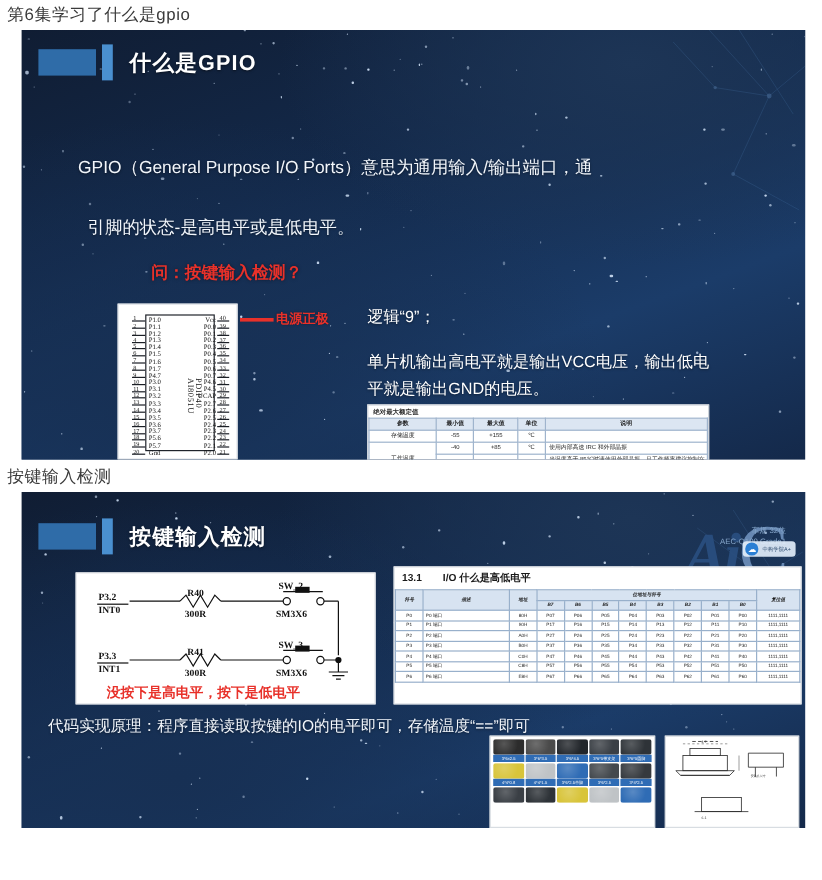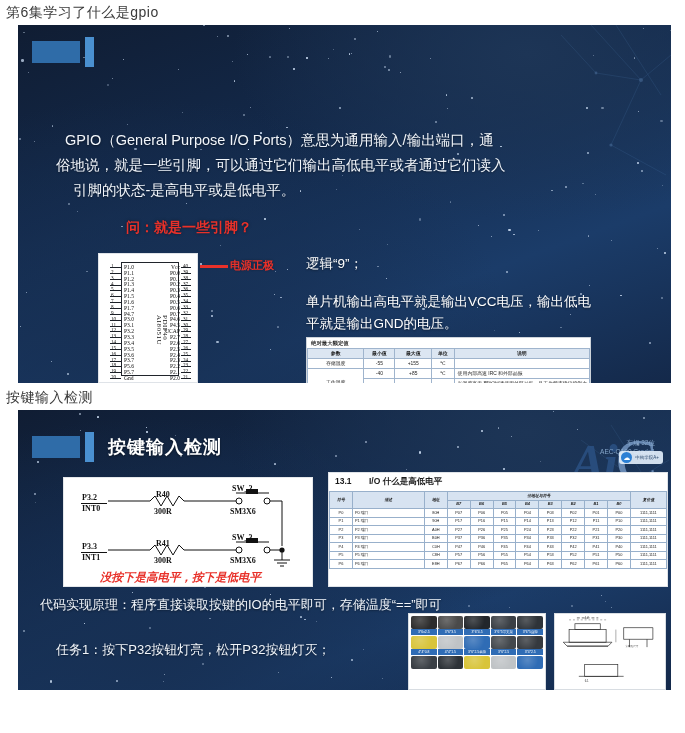--- a/index.html
+++ b/index.html
@@ -327,27 +327,27 @@
       <circle cx="230" cy="55" r="2"></circle>
         <circle cx="200" cy="120" r="1.6"></circle>
         <circle cx="185" cy="48" r="1.4"></circle>
     </g>
   </svg>
 
 
   <div class="title-row" style="top:12px; left:14px;">
     <span class="tile-lg"></span>
     <span class="tile-sm"></span>
+    <span class="slide-title">什么是GPIO</span>
   </div>
 
   <div class="body-text" style="top:103px; left:47px;">GPIO（General Purpose I/O Ports）意思为通用输入/输出端口，通</div>
-  <div class="body-text" style="top:128px; left:38px;">俗地说，就是一些引脚，可以通过它们输出高低电平或者通过它们读入</div>
   <div class="body-text" style="top:153px; left:55px;">引脚的状态-是高电平或是低电平。</div>
 
-  <div class="red-text" style="top:194px; left:108px;">问：就是一些引脚？</div>
+  <div class="red-text" style="top:194px; left:108px;">问：按键输入检测？</div>
 
   <div class="right-text" style="top:228px; left:288px;">逻辑“9”；</div>
   <div class="right-text" style="top:266px; left:288px;">单片机输出高电平就是输出VCC电压，输出低电</div>
   <div class="right-text" style="top:288px; left:288px;">平就是输出GND的电压。</div>
 
   <div class="chip-card" style="left:80px; top:228px; width:100px; height:130px;">
     <div class="chip-body" style="left:22px; top:8px; right:18px; bottom:6px;">
       <div class="chip-label" style="left:41px; top:52px;">AI8051U</div>
       <div class="chip-label" style="left:47px; top:52px;">PDIP40</div>
     </div>
@@ -707,21 +707,21 @@
       <circle cx="218" cy="72" r="2.6" fill="#111"></circle>
     </svg>
 
     <div class="ckt-txt" style="left:18px; top:64px;">P3.3</div>
     <div class="ckt-wire" style="left:17px; top:74px; width:26px; height:1px;"></div>
     <div class="ckt-txt" style="left:18px; top:75px;">INT1</div>
     <div class="ckt-txt" style="left:92px; top:61px;">R41</div>
     <div class="ckt-txt" style="left:90px; top:78px;">300R</div>
     <div class="ckt-txt" style="left:168px; top:55px;">SW_3</div>
     <div class="ckt-txt" style="left:166px; top:78px;">SM3X6</div>
-    <div class="ckt-red" style="left:36px; top:92px;font-style:italic;">没按下是高电平，按下是低电平</div>
+    <div class="ckt-red" style="left:25px; top:92px;">没按下是高电平，按下是低电平</div>
   </div>
 
   <div class="reg-card" style="left:310px; top:62px; width:340px; height:115px;">
     <div class="reg-head">
       <span class="num">13.1</span><span>I/O 什么是高低电平</span>
     </div>
     <table class="reg">
       <colgroup>
         <col style="width:7%">
           <col style="width:22%">
@@ -853,21 +853,20 @@
             <td>P61</td>
             <td>P60</td>
             <td>1111,1111</td>
           </tr>
         </tbody>
     </table>
   </div>
 
   <div class="body-text" style="top:182px; left:22px; font-size:13px;">代码实现原理：程序直接读取按键的IO的电平即可，存储温度“==”即可</div>
 
-  <div class="body-text" style="top:227px; left:38px; font-size:13px;">任务1：按下P32按钮灯亮，松开P32按钮灯灭；</div>
 
   <div class="prod-card" style="left:390px; top:203px; width:138px; height:77px;">
     <div class="prod-grid" id="prod-grid">
         <div class="prod-cell">
           <div class="prod-img" style="background: radial-gradient(circle at 35% 30%, rgba(255, 255, 255, 0.2), transparent 60%), rgb(44, 44, 44);"></div>
           <div class="prod-cap">3*6x2.5</div>
         </div>
         <div class="prod-cell">
           <div class="prod-img" style="background: radial-gradient(circle at 35% 30%, rgba(255, 255, 255, 0.2), transparent 60%), rgb(74, 74, 74);"></div>
           <div class="prod-cap">3*6*3.5</div>

